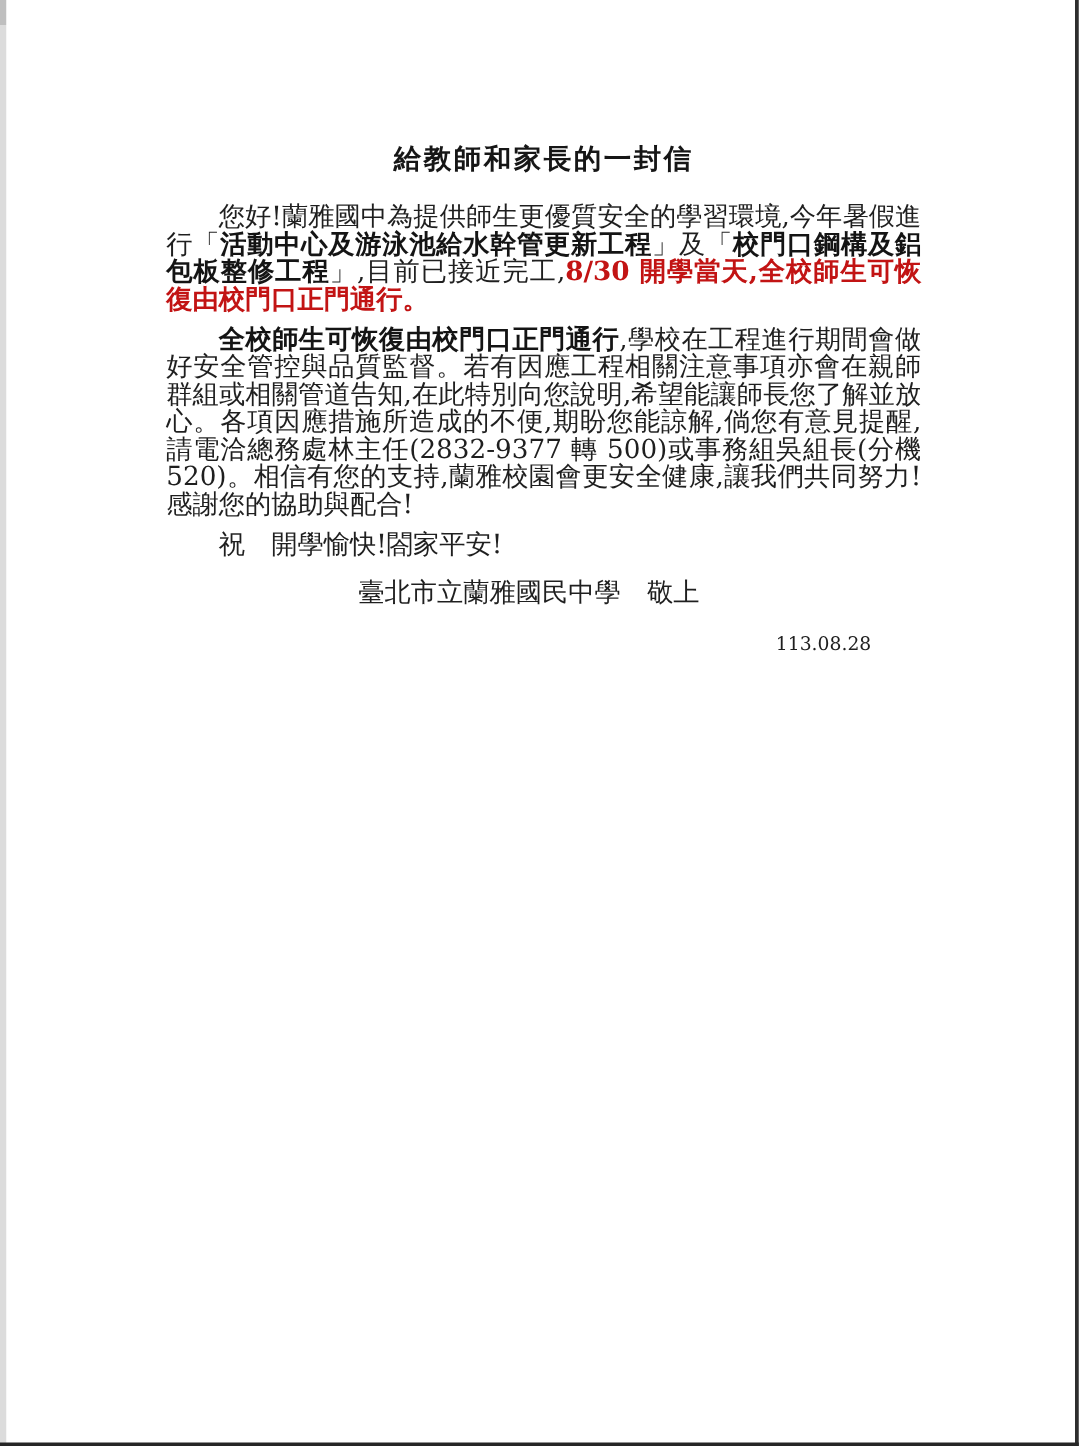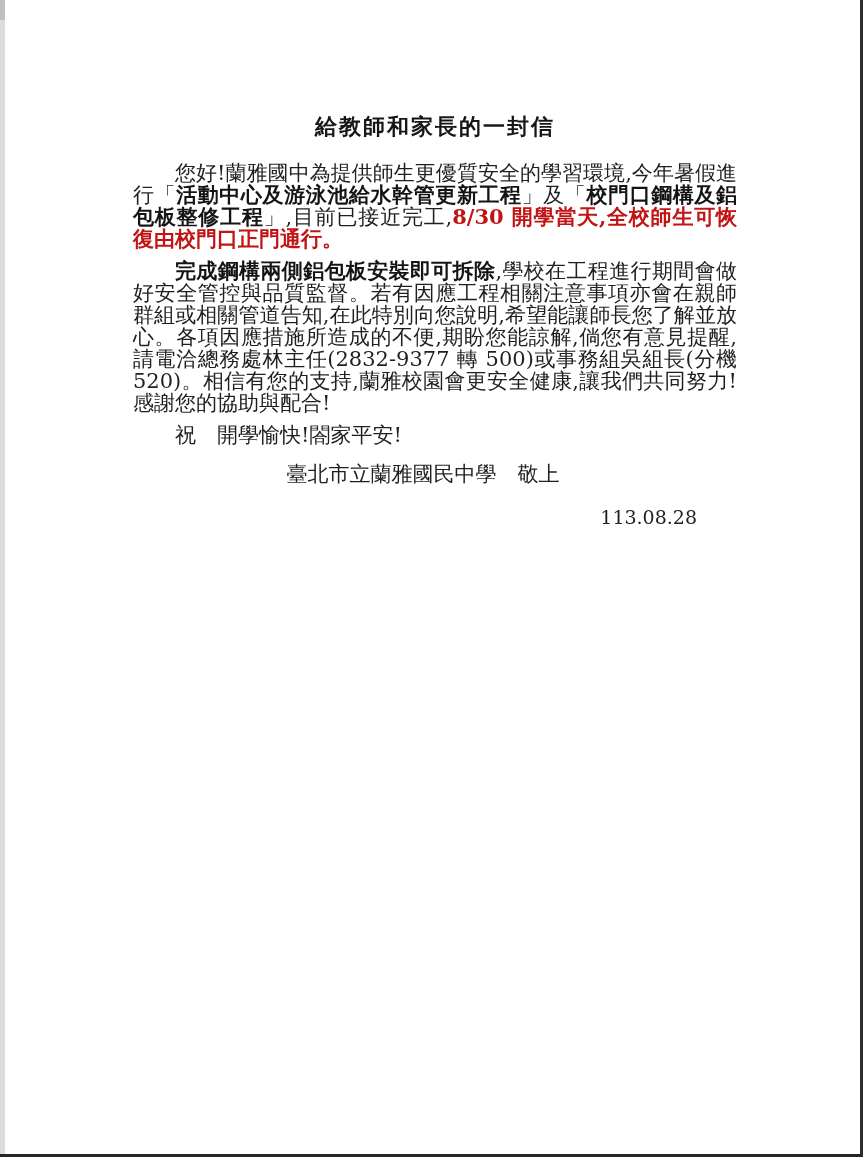--- a/index.html
+++ b/index.html
@@ -51,36 +51,36 @@
   .rb{font-weight:bold;color:#141414;}
   .rr{font-weight:bold;color:var(--red);}
   .rbl{font-weight:bold;color:var(--blue);}
   .signature{
     font-size:21px;
     text-align:center;
     padding-right:24px;
     margin:14px 0 0 0;
   }
   .date{
-    font-size:19px;
+    font-size:15px;
     text-align:right;
     padding-right:40px;
     margin:18px 0 0 0;
     font-family:"DejaVu Serif","Liberation Serif",serif;
   }
 </style>
 </head>
 <body>
 
 <div class="scan-left"></div>
 <div class="scan-right"></div>
 <div class="scan-bottom"></div>
 
 <div class="letter">
   <h1 class="title">給教師和家長的一封信</h1>
   <div>
       <p class="para indent"><span class="rn">您好!蘭雅國中為提供師生更優質安全的學習環境,今年暑假進行「</span><span class="rb">活動中心及游泳池給水幹管更新工程</span><span class="rn">」及「</span><span class="rb">校門口鋼構及鋁包板整修工程</span><span class="rn">」,目前已接近完工,</span><span class="rr">8/30 開學當天,全校師生可恢復由校門口正門通行。</span></p>
-      <p class="para indent"><span class="rb">完成鋼構兩側鋁包板安裝即可拆除</span><span class="rn">,學校在工程進行期間會做好安全管控與品質監督。若有因應工程相關注意事項亦會在親師群組或相關管道告知,在此特別向您說明,希望能讓師長您了解並放心。各項因應措施所造成的不便,期盼您能諒解,倘您有意見提醒,請電洽總務處林主任(2832-9377 轉 500)或事務組吳組長(分機520)。相信有您的支持,蘭雅校園會更安全健康,讓我們共同努力!感謝您的協助與配合!</span></p>
+      <p class="para indent"><span class="rb">全校師生可恢復由校門口正門通行</span><span class="rn">,學校在工程進行期間會做好安全管控與品質監督。若有因應工程相關注意事項亦會在親師群組或相關管道告知,在此特別向您說明,希望能讓師長您了解並放心。各項因應措施所造成的不便,期盼您能諒解,倘您有意見提醒,請電洽總務處林主任(2832-9377 轉 500)或事務組吳組長(分機520)。相信有您的支持,蘭雅校園會更安全健康,讓我們共同努力!感謝您的協助與配合!</span></p>
       <p class="para indent"><span class="rn">祝　開學愉快!閤家平安!</span></p>
     </div>
   <p class="signature">臺北市立蘭雅國民中學　敬上</p>
   <p class="date">113.08.28</p>
 </div>
 
 </body></html>

